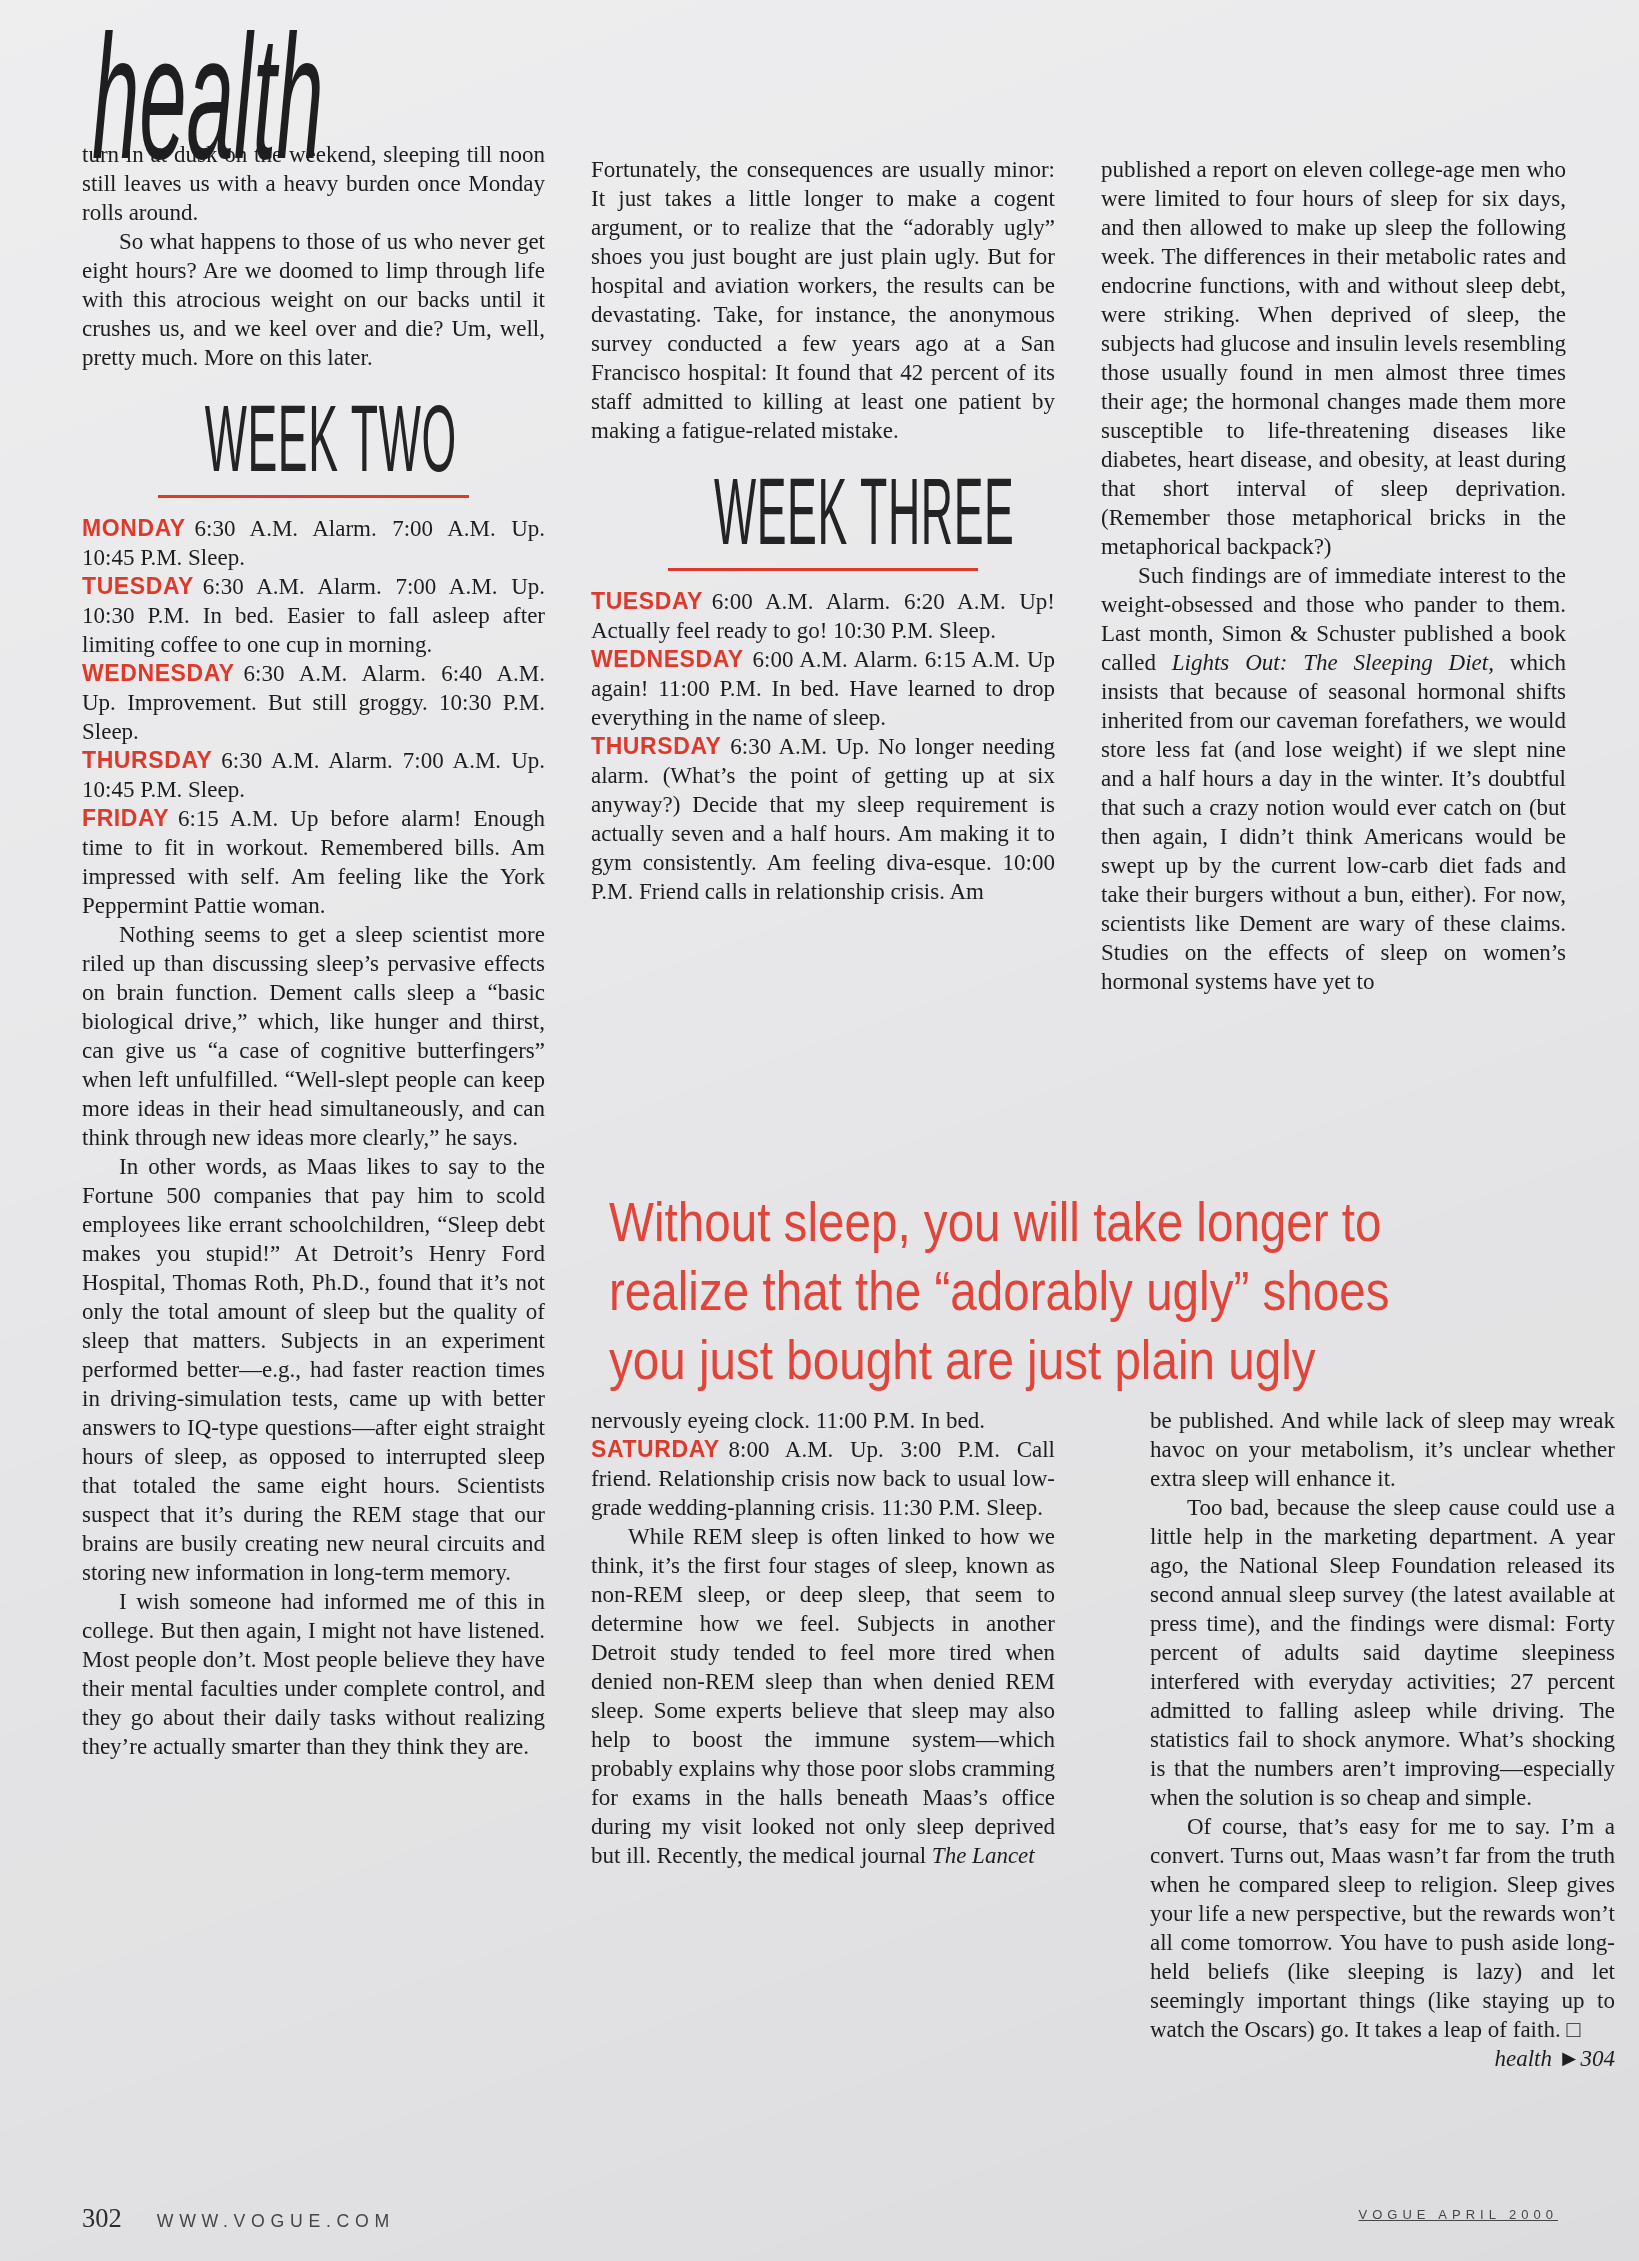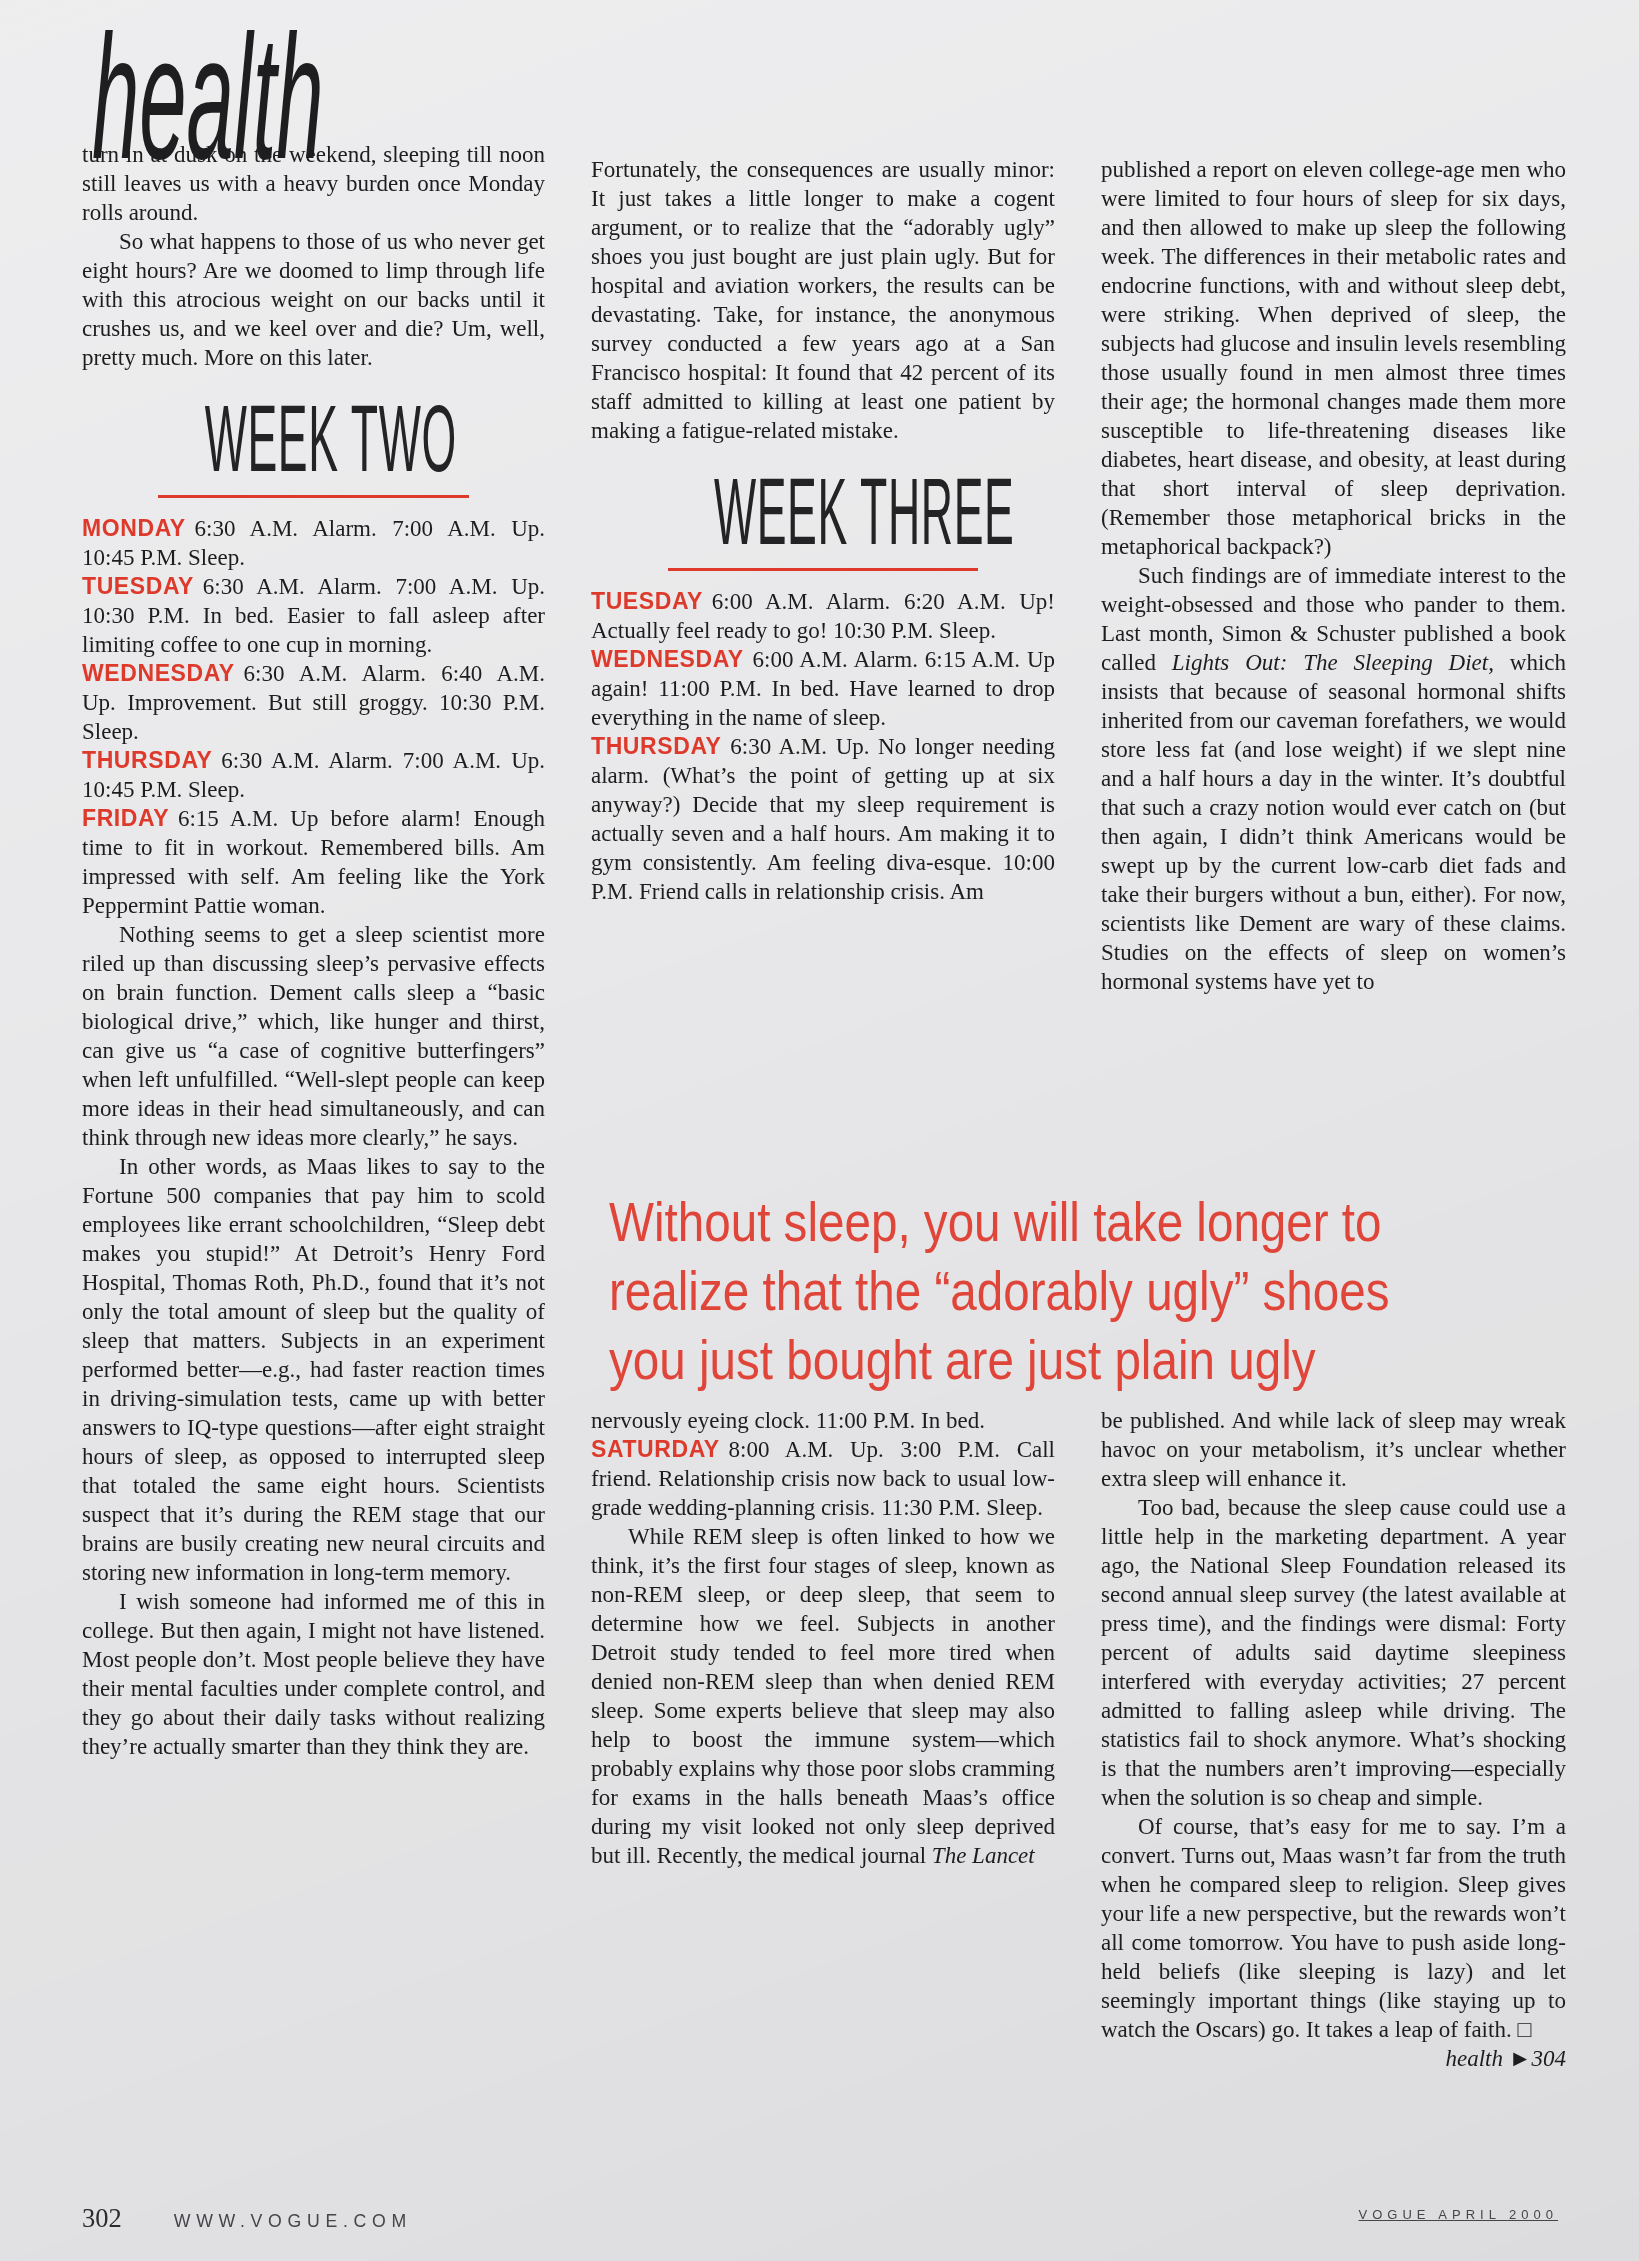--- a/index.html
+++ b/index.html
@@ -25,21 +25,21 @@
     font-style:italic;font-weight:400;
     font-size:177px;line-height:1;
     transform:scaleX(.48);transform-origin:left top;
     white-space:nowrap;color:#1e1e20;
   }
   .col{position:absolute;overflow:hidden;}
   .col1{left:82px;top:140px;width:463px;height:2051px;}
   .col2-top{left:591px;top:155px;width:464px;height:1035px;}
   .col3-top{left:1101px;top:155px;width:465px;height:1035px;}
   .col2-bottom{left:591px;top:1406px;width:464px;height:789px;}
-  .col3-bottom{left:1101px;top:1406px;width:465px;height:789px;}
+  .col3-bottom{left:1150px;top:1406px;width:465px;height:789px;}
   .body, .entry{
     font-size:23px;line-height:29px;margin:0;
     text-align:justify;color:var(--text);
   }
   .indent{text-indent:37px;}
   .day{
     font-family:"Liberation Sans", sans-serif;
     font-weight:bold;font-size:23px;
     color:var(--accent-red);
     letter-spacing:0.6px;margin-right:8.8px;
@@ -60,21 +60,21 @@
   }
   .pullquote .pq-line{
     font-family:"Liberation Sans", sans-serif;
     font-weight:400;font-size:56px;line-height:69px;
     white-space:nowrap;
     transform:scaleX(.85);transform-origin:left top;
   }
   .jumpline{float:right;white-space:nowrap;}
   .footer-left{
     position:absolute;left:82px;top:2203px;
-    display:flex;align-items:baseline;gap:52px;
+    display:flex;align-items:baseline;gap:35px;
   }
   .page-number{font-family:"Liberation Serif", serif;font-size:26.5px;color:#2c2c2e;}
   .site-url{
     font-family:"Liberation Sans", sans-serif;font-size:17.7px;
     letter-spacing:5.7px;color:var(--footer-gray);
   }
   .footer-right{
     position:absolute;right:82px;top:2207px;
     font-family:"Liberation Sans", sans-serif;font-size:13px;
     letter-spacing:5px;color:var(--footer-gray);text-decoration:underline;

